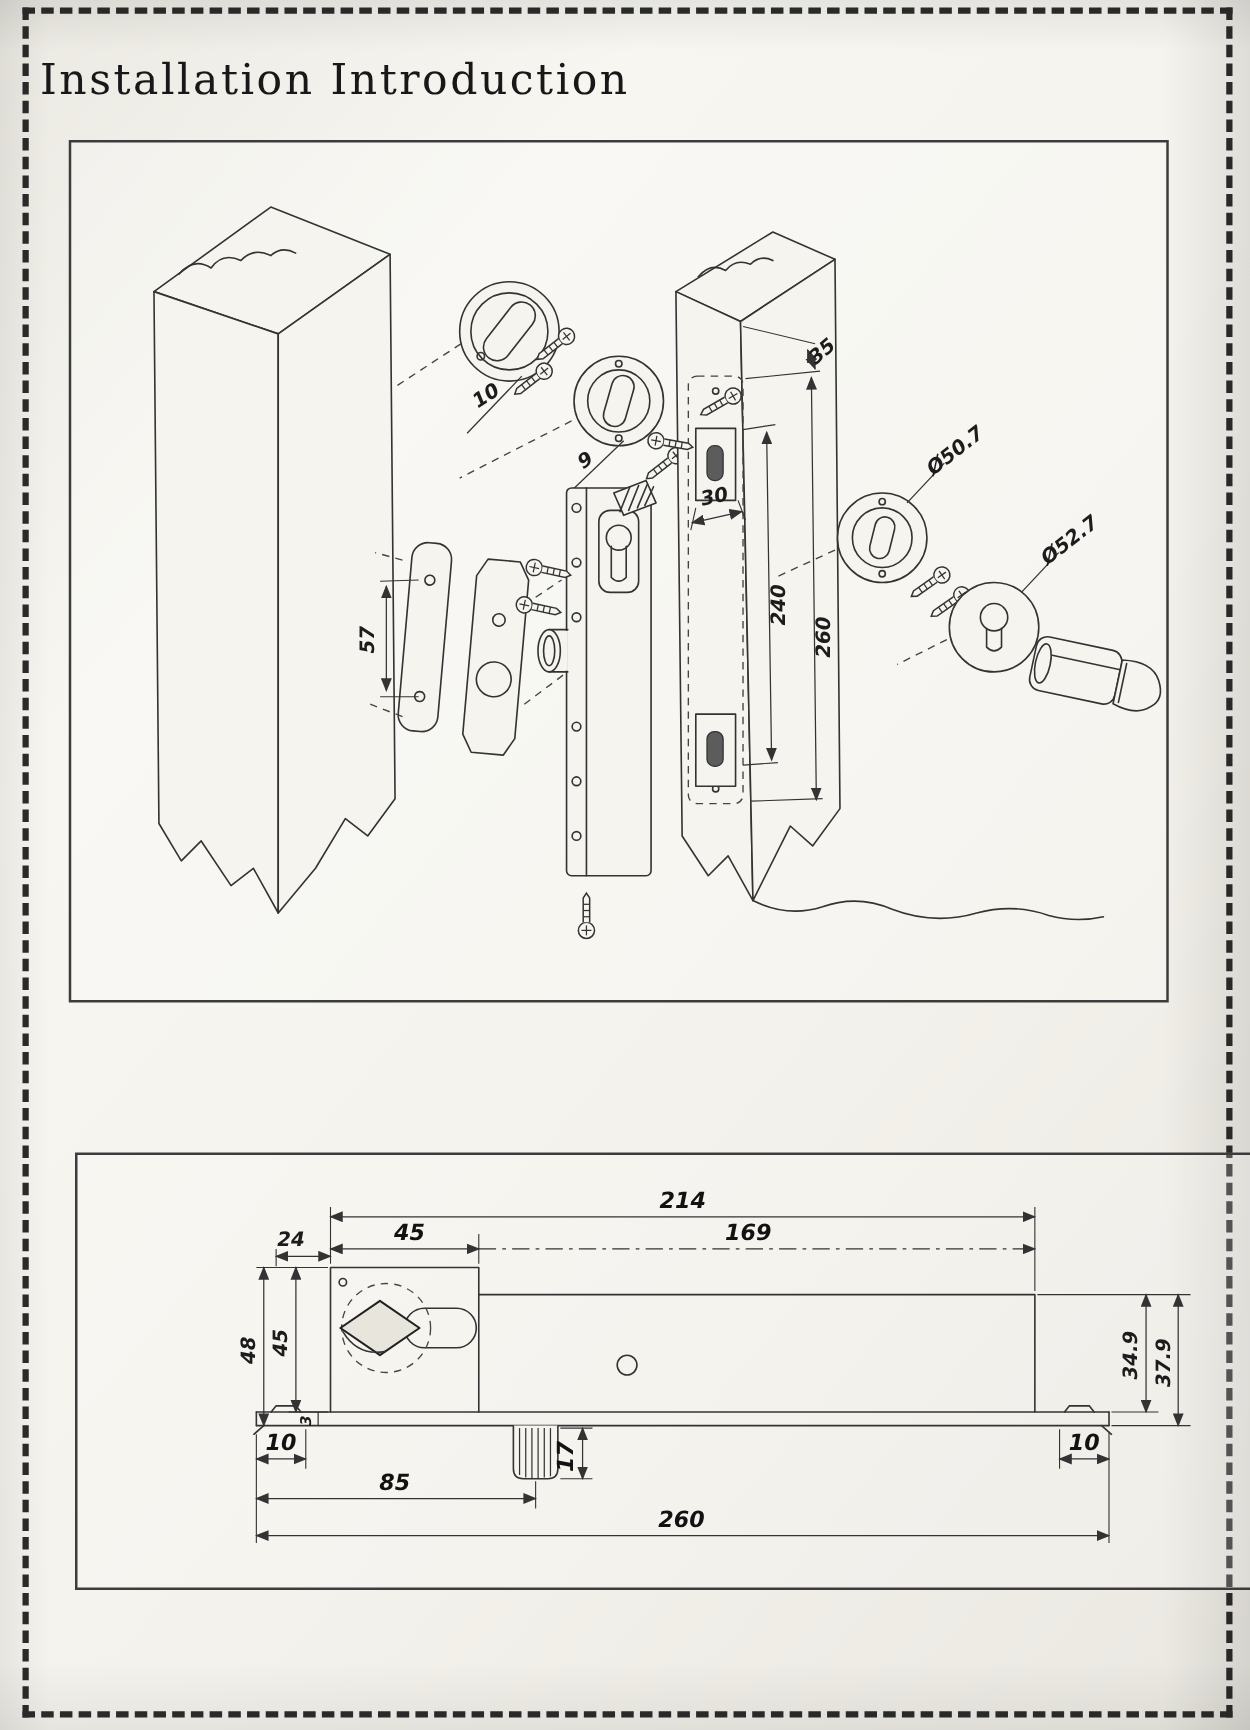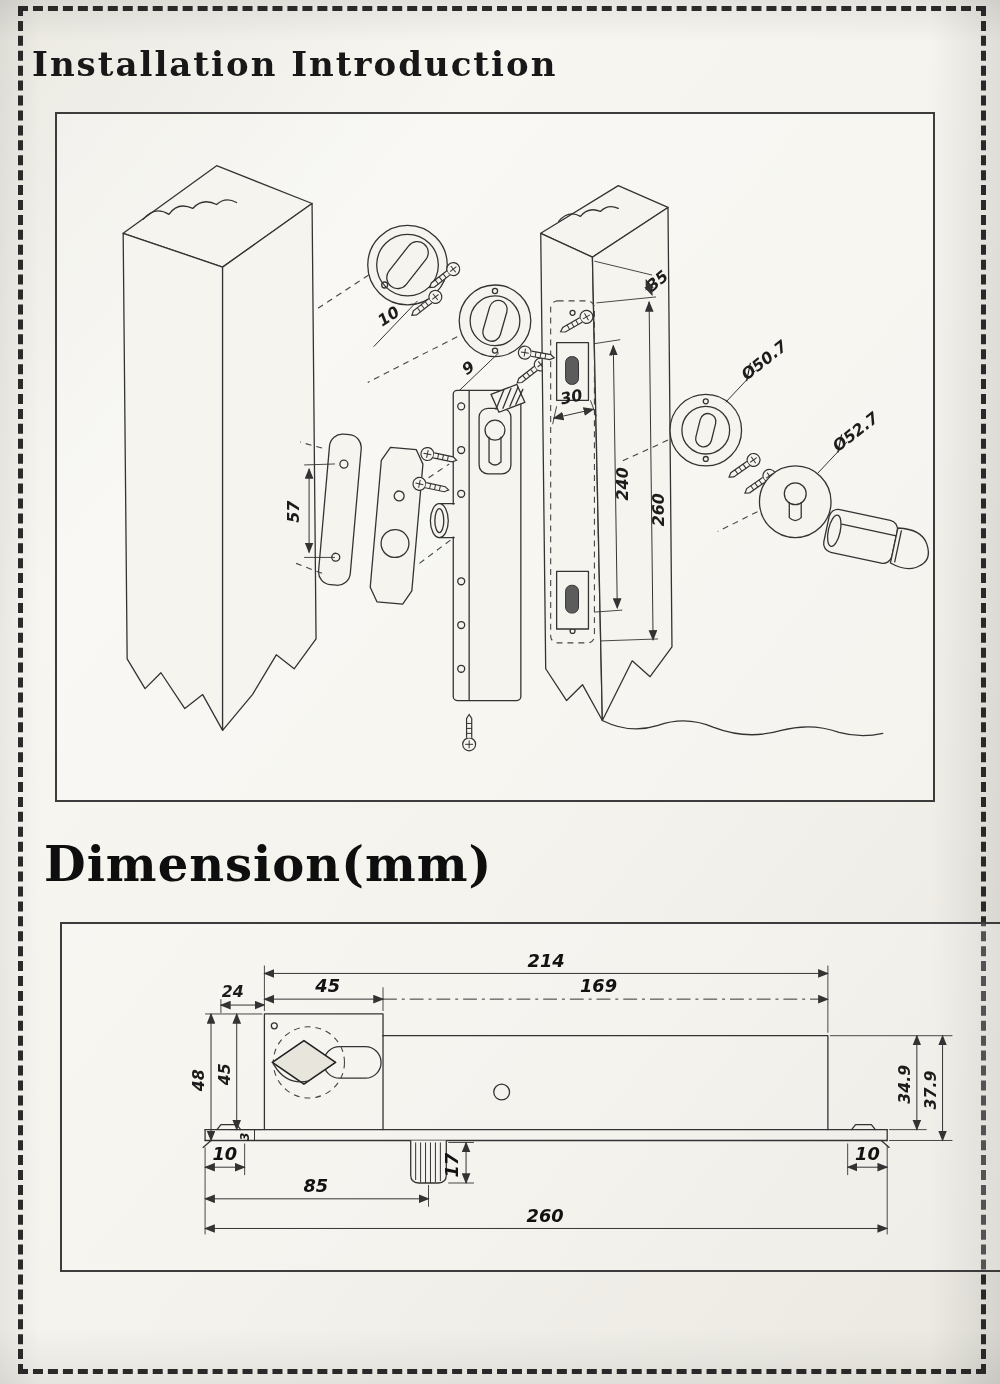--- a/index.html
+++ b/index.html
@@ -14,21 +14,21 @@
     background:
       linear-gradient(90deg, rgba(0,0,0,.06), transparent 4%, transparent 93%, rgba(0,0,0,.09)),
       linear-gradient(180deg, rgba(0,0,0,.07), transparent 3%, transparent 96%, rgba(0,0,0,.06));
   }
   .frame {
     position:absolute; left:18px; right:14px; top:6px; bottom:10px;
     border:5px dashed #1a1a1a; pointer-events:none; opacity:.92;
   }
   .title {
     position:absolute; left:32px; top:44px; font-size:34px; letter-spacing:2px;
-    color:#181818; font-weight:700; white-space:nowrap;
+    color:#181818; font-weight:400; white-space:nowrap;
   }
   .diagram-box {
     position:absolute; left:55px; top:112px; width:880px; height:690px;
     border:2px solid #3c3c3c; background:rgba(255,255,255,.25);
   }
   .dim-heading {
     position:absolute; left:44px; top:836px; font-size:48px; font-weight:700;
     color:#0e0e0e; letter-spacing:1px;
   }
   .dimension-box {
@@ -224,21 +224,20 @@
       <g transform="translate(778,396) rotate(12)">
         <rect class="area" x="0" y="0" width="70" height="44" rx="9"></rect>
         <ellipse class="ln" cx="8" cy="22" rx="6" ry="16"></ellipse>
         <line class="ln" x1="14" y1="14" x2="70" y2="14"></line>
         <path class="area" d="M70,6 q24,-4 32,10 q8,14 -2,22 q-10,10 -30,4 Z"></path>
         <line class="ln" x1="74" y1="8" x2="74" y2="40"></line>
       </g>
     </svg>
   </div>
 
-  <div class="dim-heading">Dimension(mm)</div>
 
   <div class="dimension-box">
     <svg viewBox="0 0 875 350" role="img">
       <defs>
         <marker id="ar2" viewBox="0 0 10 8" refX="9" refY="4" markerWidth="11" markerHeight="9" orient="auto-start-reverse">
           <path d="M0,0 L10,4 L0,8 z" fill="#333"></path>
         </marker>
       </defs>
 
       <g>

